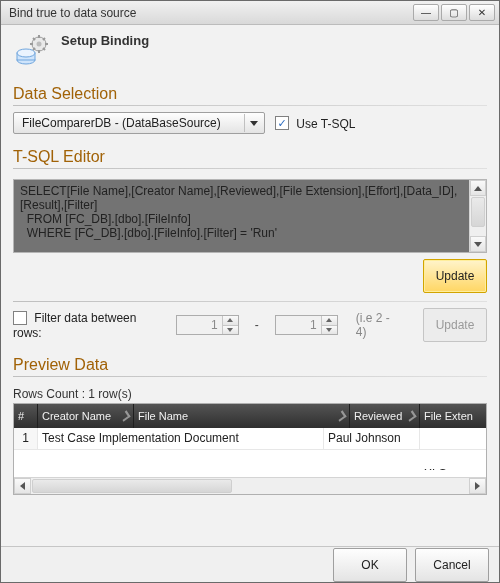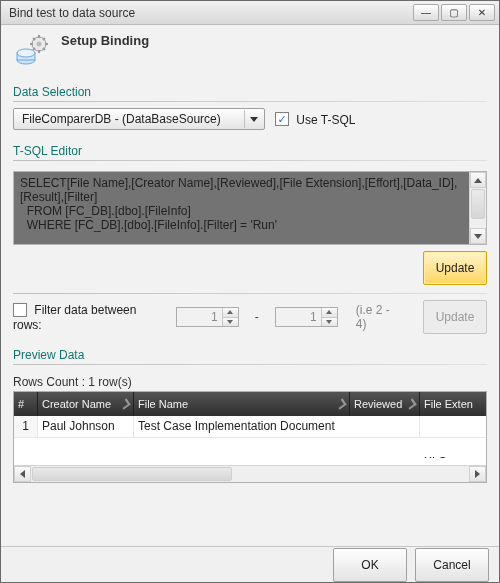--- a/index.html
+++ b/index.html
@@ -12,21 +12,21 @@
     padding:0 4px 0 8px; font-size:12px; color:#333; }
   .title-text { flex:1; }
   .winbtn { width:26px; height:17px; margin-left:2px; border:1px solid #aaa;
     background:linear-gradient(#fff,#ddd); border-radius:2px; display:flex;
     align-items:center; justify-content:center; font-size:10px; }
   .client { flex:1; background:#f2f2f2; display:flex; flex-direction:column;
     padding:0 12px 6px 12px; }
   .hdr { display:flex; gap:10px; padding:8px 0 10px 0; }
   .hdr-icon svg { display:block; }
   .hdr-title { font-weight:600; font-size:13px; color:#333; }
-  .sec-title { font-size:12px; color:#0f766e; margin-top:4px; margin-bottom:2px; }
+  .sec-title { font-size:16px; color:#a16207; margin-top:4px; margin-bottom:2px; }
   .hr { height:1px; background:linear-gradient(to right,#bfbfbf,#e0e0e0); margin-bottom:6px; }
   .row { display:flex; align-items:center; gap:10px; }
   .dd { width:252px; height:22px; border:1px solid #9f9f9f; border-radius:2px;
     background:linear-gradient(#fefefe,#e4e4e4); display:flex; align-items:center;
     padding:0 2px 0 8px; }
   .dd-text { flex:1; white-space:nowrap; overflow:hidden; text-overflow:ellipsis; }
   .dd-btn { width:18px; height:18px; border-left:1px solid #c0c0c0; display:flex;
     align-items:center; justify-content:center; }
   .chev { width:0; height:0; border-left:4px solid transparent;
     border-right:4px solid transparent; border-top:5px solid #333; }
@@ -96,21 +96,21 @@
   .hsb .sb-track{flex:1; position:relative;}
   .hsb .sb-thumb{position:absolute; top:1px; bottom:1px; left:1px; width:200px; height:auto;}
   .footer { height:36px; border-top:1px solid #c6c6c6; background:#f0f0f0;
     display:flex; justify-content:flex-end; align-items:center; gap:8px; padding:0 10px; }
 </style>
 </head>
 <body>
 
 <div class="window">
   <div class="titlebar">
-    <span class="title-text">Bind test to data source</span>
+    <span class="title-text">Bind true to data source</span>
     <span class="winbtn">—</span>
     <span class="winbtn">▢</span>
     <span class="winbtn">✕</span>
   </div>
 
   <div class="client">
     <div class="hdr">
       <span class="hdr-icon">
         <svg width="38" height="38" viewBox="0 0 38 38">
           <ellipse cx="13" cy="27" rx="9" ry="4" fill="#cfe4fb" stroke="#6fa5dd"></ellipse>
@@ -228,22 +228,22 @@
             <span class="t">Reviewed</span>
             <span class="filt"></span>
           </div>
         <div class="gh c4">
             <span class="t">File Exten</span>
           </div>
       </div>
       <div class="grid-body">
         <div class="gr">
           <div class="gc c0">1</div>
+          <div class="gc c1">Test Case Implementation Document</div>
           <div class="gc c2">Paul Johnson</div>
-          <div class="gc c1">Test Case Implementation Document</div>
           <div class="gc c4">XLS</div>
         </div>
       </div>
       <div class="hsb">
         <div class="sb-btn">
             <span class="tri-left"></span>
           </div>
         <div class="sb-track">
             <div class="sb-thumb"></div>
           </div>

